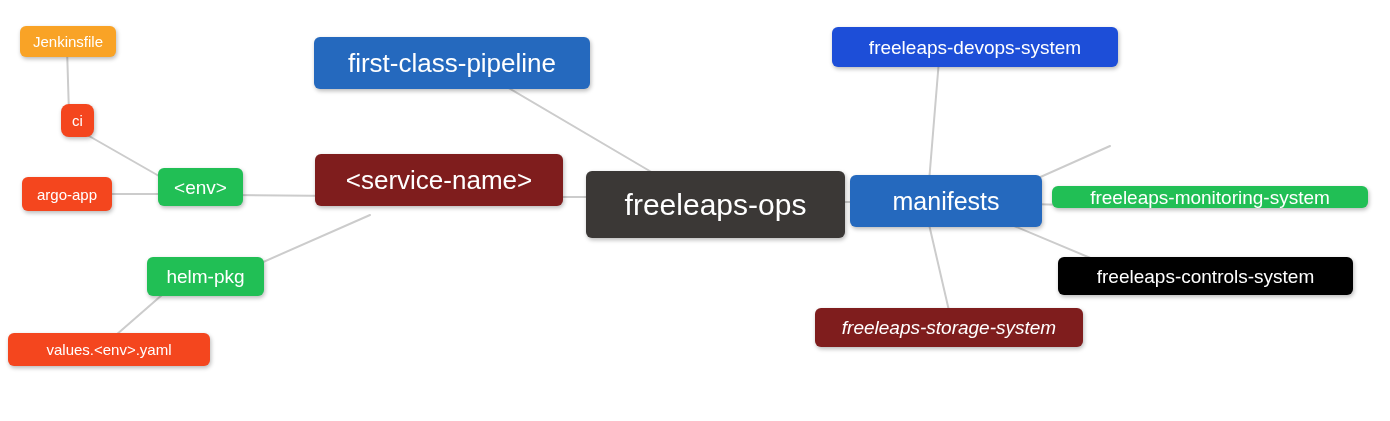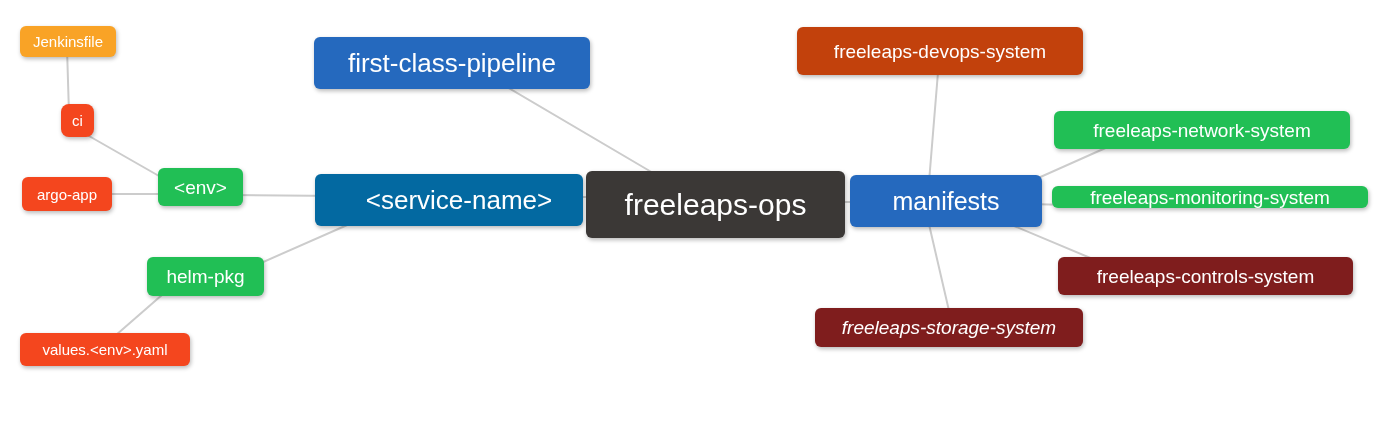--- a/index.html
+++ b/index.html
@@ -55,39 +55,38 @@
       <line x1="1000" y1="195" x2="1110" y2="146" stroke="#CCCCCC" stroke-width="2" stroke-linecap="round"></line>
       <line x1="1000" y1="203" x2="1065" y2="205" stroke="#CCCCCC" stroke-width="2" stroke-linecap="round"></line>
       <line x1="1000" y1="220" x2="1100" y2="262" stroke="#CCCCCC" stroke-width="2" stroke-linecap="round"></line>
       <line x1="928" y1="220" x2="950" y2="315" stroke="#CCCCCC" stroke-width="2" stroke-linecap="round"></line>
     </svg>
 
   <div class="node fs-30" style="left: 586px; top: 171px; width: 259px; height: 67px; background-color: rgb(59, 56, 54);">freeleaps-ops</div>
 
   <div class="node fs-26" style="left: 314px; top: 37px; width: 276px; height: 52px; background-color: rgb(37, 105, 190);">first-class-pipeline</div>
 
-  <div class="node fs-26" style="left: 315px; top: 174px; width: 248px; height: 52px; background-color: #0369a1; padding-left: 20px;">&lt;service-name&gt;</div>
+  <div class="node fs-26" style="left: 315px; top: 154px; width: 248px; height: 52px; background-color: #7f1d1d;">&lt;service-name&gt;</div>
 
   <div class="node fs-19" style="left: 158px; top: 168px; width: 85px; height: 38px; background-color: rgb(33, 191, 85);">&lt;env&gt;</div>
 
   <div class="node fs-15" style="left: 53px; top: 104px; width: 33px; height: 33px; border-radius: 8px; background-color: rgb(244, 70, 30); margin-left: 8px;">ci</div>
 
   <div class="node fs-15" style="left: 20px; top: 26px; width: 96px; height: 31px; background-color: rgb(249, 163, 38);">Jenkinsfile</div>
 
   <div class="node fs-15" style="left: 22px; top: 177px; width: 90px; height: 34px; background-color: rgb(244, 70, 30);">argo-app</div>
 
   <div class="node fs-19" style="left: 147px; top: 257px; width: 117px; height: 39px; background-color: rgb(33, 191, 85);">helm-pkg</div>
 
-  <div class="node fs-15" style="left: 8px; top: 333px; width: 170px; height: 33px; background-color: rgb(244, 70, 30); margin-left: 12px;">values.&lt;env&gt;.yaml</div>
+  <div class="node fs-15" style="left: 8px; top: 333px; width: 202px; height: 33px; background-color: rgb(244, 70, 30);">values.&lt;env&gt;.yaml</div>
 
   <div class="node fs-25" style="left: 850px; top: 175px; width: 192px; height: 52px; background-color: rgb(37, 105, 190);">manifests</div>
 
-  <div class="node fs-19" style="left: 797px; top: 27px; width: 286px; height: 48px; background-color: #c2410c;">freeleaps-devops-system</div>
+  <div class="node fs-19" style="left: 832px; top: 27px; width: 286px; height: 40px; background-color: #1d4ed8;">freeleaps-devops-system</div>
 
-  <div class="node fs-19" style="left: 1054px; top: 111px; width: 296px; height: 38px; background-color: rgb(33, 191, 85);">freeleaps-network-system</div>
 
   <div class="node fs-19" style="left: 1052px; top: 186px; width: 316px; height: 22px; background-color: rgb(33, 191, 85);">freeleaps-monitoring-system</div>
 
-  <div class="node fs-19" style="left: 1058px; top: 257px; width: 295px; height: 38px; background-color: #7f1d1d;">freeleaps-controls-system</div>
+  <div class="node fs-19" style="left: 1058px; top: 257px; width: 295px; height: 38px; background-color: #000000;">freeleaps-controls-system</div>
 
   <div class="node fs-19" style="left: 815px; top: 308px; width: 268px; height: 39px; background-color: #7f1d1d; font-style: italic;">freeleaps-storage-system</div>
 
 </div>
 
 </body></html>

